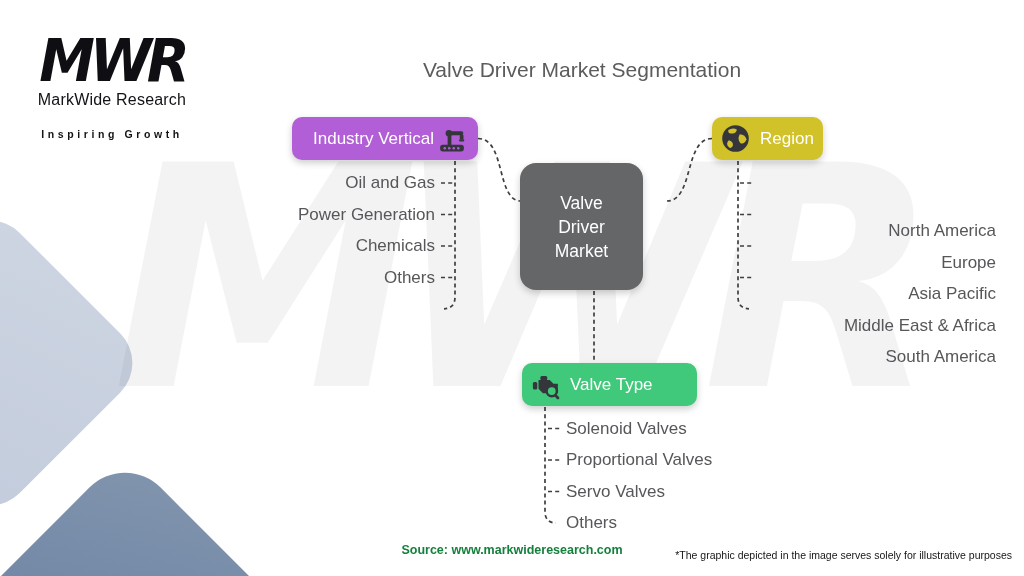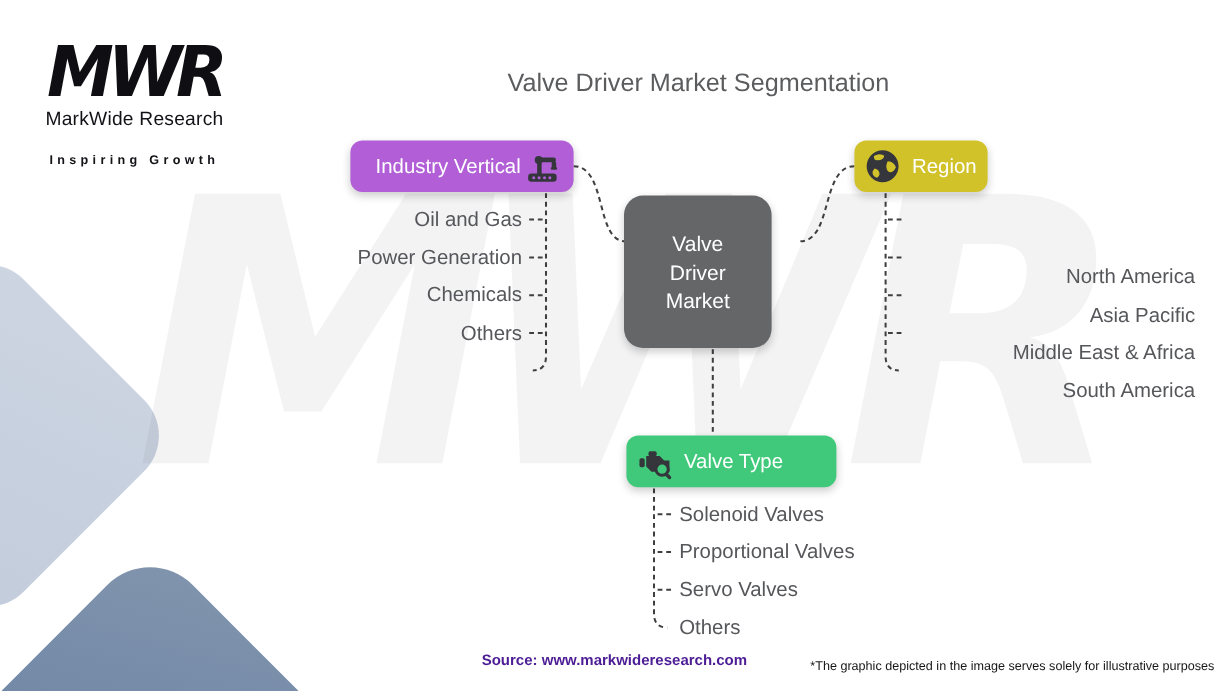--- a/index.html
+++ b/index.html
@@ -52,21 +52,21 @@
   .icon{width:32px;height:32px;display:flex;align-items:center;justify-content:center;}
 
   
   .list{position:absolute;z-index:3;font-size:17px;color:#56575a;line-height:31.5px;}
   .list-industry{left:205px;top:167px;width:230px;text-align:right;}
   .list-region{left:756px;top:167px;width:240px;text-align:right;margin-top:48px;}
   .list-valve{left:566px;top:412.5px;width:240px;text-align:left;}
 
   
   .source{position:absolute;left:50%;transform:translateX(-50%);top:543px;
-       font-size:12.5px;font-weight:bold;color:#4c1d95;z-index:4;}
+       font-size:12.5px;font-weight:bold;color:#15803d;z-index:4;}
   .disclaimer{position:absolute;right:12px;top:549px;font-size:10.5px;color:#161616;z-index:4;}
 </style>
 </head>
 <body>
 
 <div class="bg-diamond bg-diamond-light"></div>
 <div class="bg-diamond bg-diamond-dark"></div>
 <div class="watermark">MWR</div>
 
 <div class="logo">
@@ -158,20 +158,21 @@
 
 <div class="list list-industry">
   <div>Oil and Gas</div>
   <div>Power Generation</div>
   <div>Chemicals</div>
   <div>Others</div>
 </div>
 
 <div class="list list-region">
   <div>North America</div>
+  <div>Europe</div>
   <div>Asia Pacific</div>
   <div>Middle East &amp; Africa</div>
   <div>South America</div>
 </div>
 
 <div class="list list-valve">
   <div>Solenoid Valves</div>
   <div>Proportional Valves</div>
   <div>Servo Valves</div>
   <div>Others</div>

